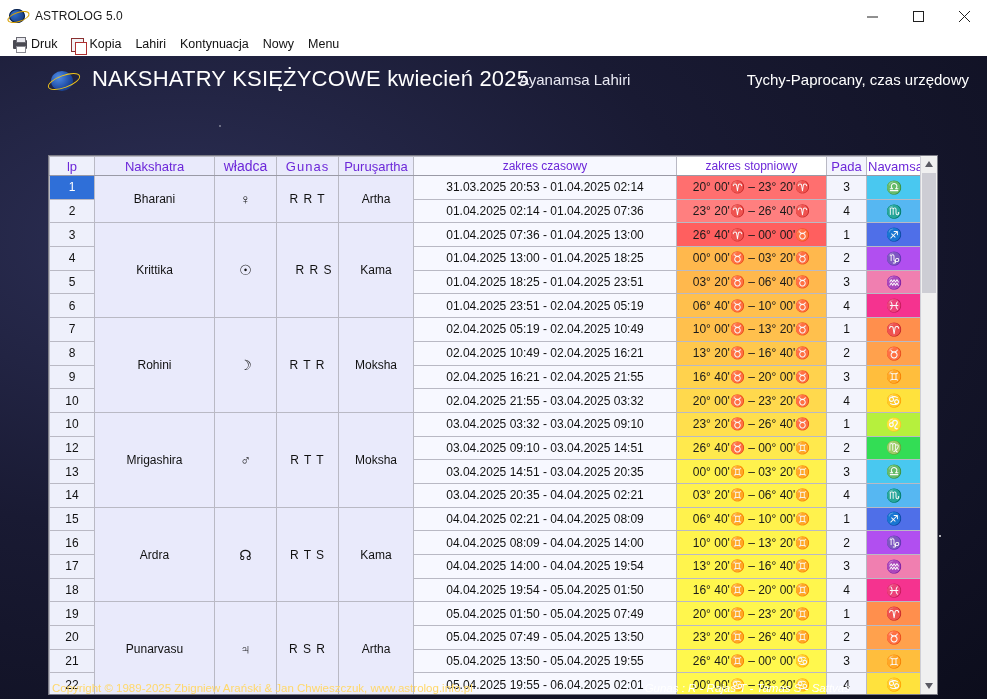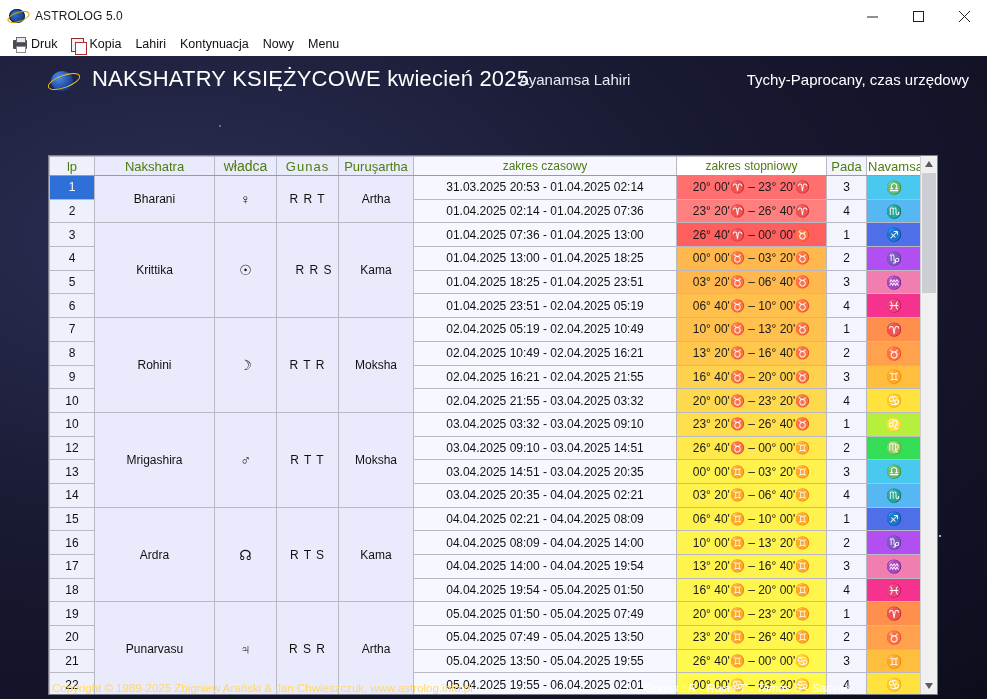--- a/index.html
+++ b/index.html
@@ -66,21 +66,21 @@
   .hd-right{position:absolute;right:18px;top:15px;font-size:15px;color:#ffffff;}
 
   
   .panel{
     position:absolute;left:48px;top:99px;width:890px;height:540px;
     background:#ffffff;border:1px solid #7c7c86;box-sizing:border-box;overflow:hidden;
   }
   table{border-collapse:collapse;table-layout:fixed;width:873px;font-size:12px;}
   th,td{border:1px solid #b9b9c4;box-sizing:border-box;}
   thead th{
-    background:#ffffff;color:#4d7c0f;font-weight:normal;font-size:13px;height:18px;
+    background:#ffffff;color:#6d28d9;font-weight:normal;font-size:13px;height:18px;
     border-bottom:1px solid #9a9aa6;
   }
   tbody td{height:23.7px;text-align:center;color:#111;white-space:nowrap;}
   .c-lp{width:45px;background:#eef0fb;}
   .c-lp.sel{background:#2f6fd8;color:#fff;}
   .c-nak{width:120px;background:#e9eafb;text-align:center;}
   .c-wl{width:62px;background:#e9eafb;font-size:14px;}
   .c-gun{width:62px;background:#e9eafb;letter-spacing:1px;}
   .c-pur{width:75px;background:#e9eafb;}
   .c-zak{width:263px;background:#f7f8ff;font-size:12px;}

